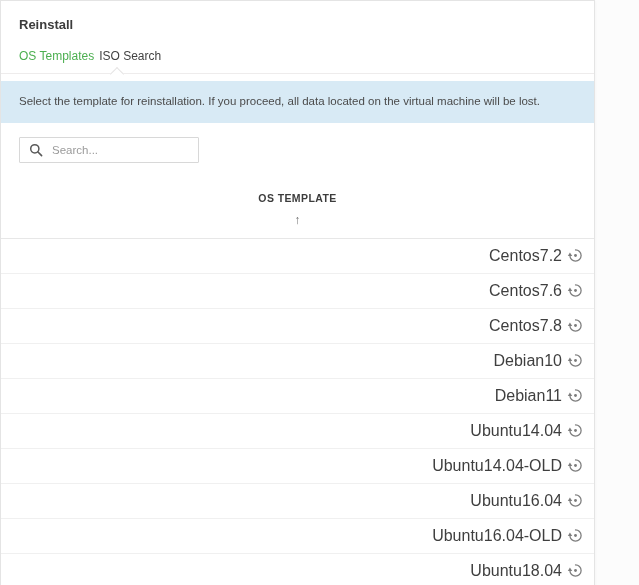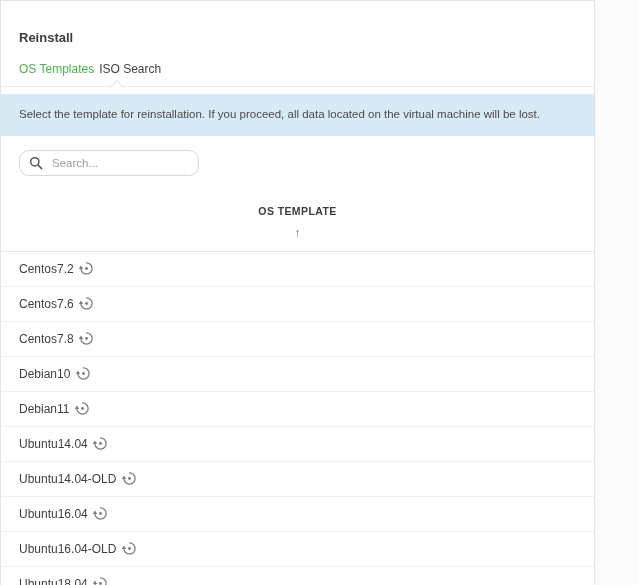--- a/index.html
+++ b/index.html
@@ -9,21 +9,21 @@
     font-family: "Liberation Sans", sans-serif;
     color: #3f3f3f;
   }
   .card {
     position: absolute; left: 0; top: 0;
     width: 595px;
     background: #ffffff;
     border: 1px solid #e4e4e4;
     box-shadow: 0 1px 3px rgba(0,0,0,0.05);
   }
-  .card-header { padding: 29px 18px 0 18px; }
+  .card-header { padding: 16px 18px 0 18px; }
   .page-title { font-size: 13px; font-weight: bold; color: #3c3c3c; }
 
   .tabs {
     display: flex; gap: 5px;
     margin-top: 17px;
     padding: 0 0 0 18px;
     border-bottom: 1px solid #eeecec;
     position: relative;
   }
   .tab { font-size: 12px; padding-bottom: 10px; color: #424242; cursor: pointer; background: none; border: none; font-family: inherit; }
@@ -41,21 +41,21 @@
     background: #d8eaf5;
     color: #4b4b4b;
     font-size: 11.5px;
     padding: 14px 18px;
     line-height: 1.2;
   }
 
   .search-box {
     margin: 14px 18px 0 18px;
     width: 180px; height: 26px;
-    border: 1px solid #d8d8d8; border-radius: 10px;
+    border: 1px solid #d8d8d8; border-radius: 1px;
     display: flex; align-items: center;
     padding: 0 9px; gap: 9px;
     background: #fff;
   }
   .search-box input {
     border: none; outline: none; flex: 1; min-width: 0;
     font-size: 11.5px; font-family: inherit; color: #444;
     background: transparent;
   }
   .search-box input::placeholder { color: #9b9b9b; }
@@ -64,25 +64,25 @@
     margin-top: 18px;
     padding: 11px 18px;
     border-bottom: 1px solid #e7e7e7;
     font-size: 10.5px; font-weight: bold; color: #3c3c3c;
     letter-spacing: 0.4px;
     display: flex; align-items: center; gap: 9px; flex-direction: column;
   }
   .sort-arrow { font-weight: normal; font-size: 12px; color: #6f6f6f; cursor: pointer; }
 
   .row {
-    display: flex; align-items: center; justify-content: flex-start;
+    display: flex; align-items: center; justify-content: flex-end;
     height: 35px;
     padding: 0 6px 0 18px;
     border-bottom: 1px solid #f0f0f0;
-    font-size: 12px; color: #3f3f3f;
+    font-size: 16px; color: #3f3f3f;
     cursor: pointer;
   }
   .icon-btn {
     width: 26px; height: 26px;
     display: flex; align-items: center; justify-content: center;
     background: none; border: none; cursor: pointer; border-radius: 50%;
   }
 
   .pagination {
     position: relative;

